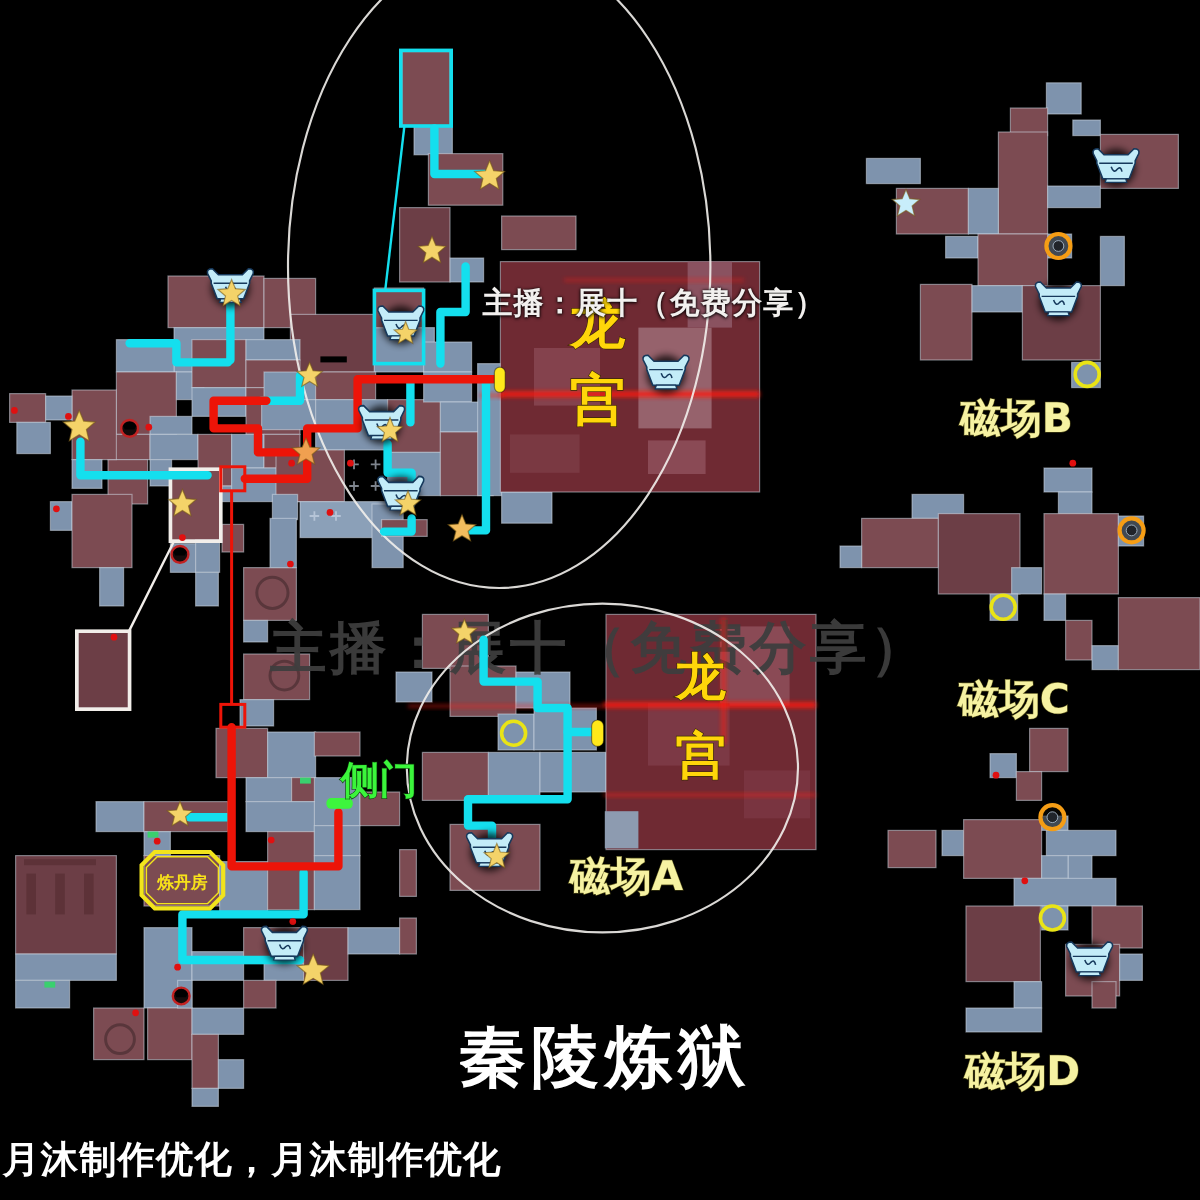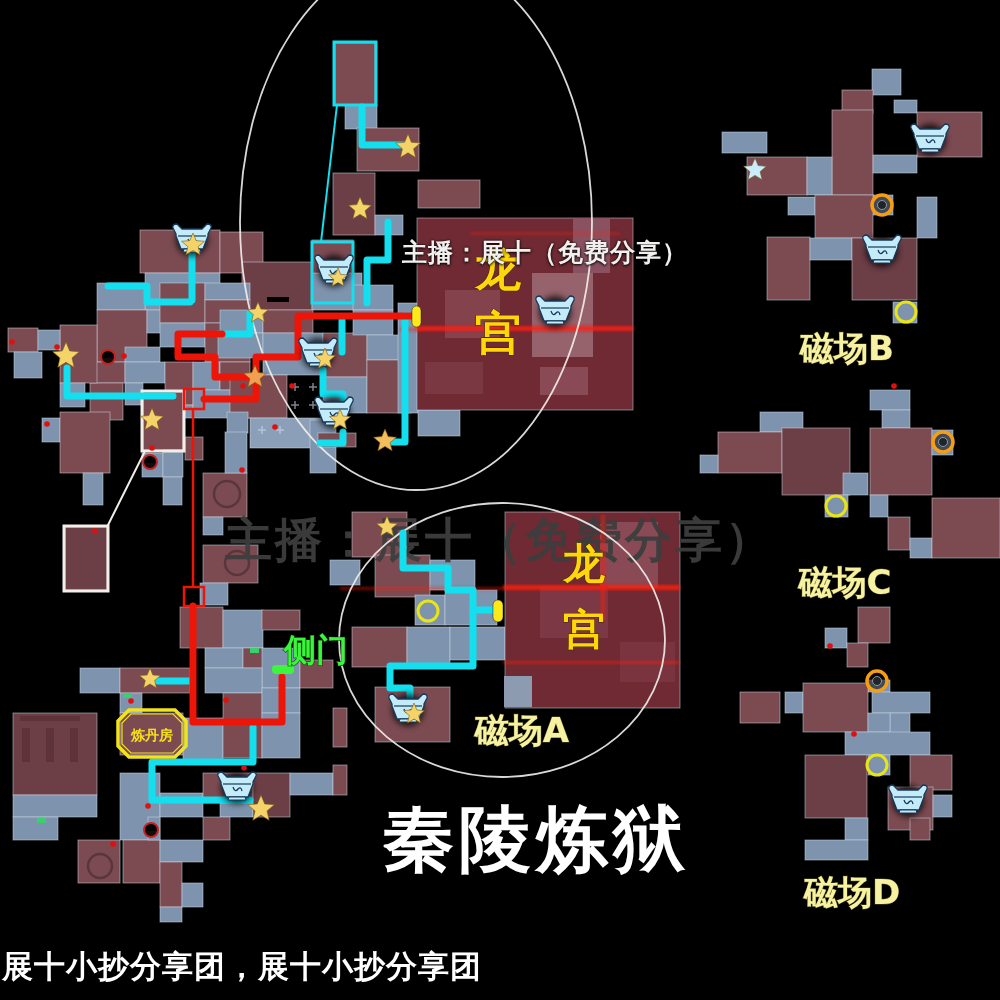--- a/index.html
+++ b/index.html
@@ -3,21 +3,21 @@
 <meta charset="utf-8">
 <style>
   html,body{margin:0;padding:0;background:#000;}
   body{width:1000px;height:1000px;position:relative;overflow:hidden;
        font-family:"DejaVu Sans","Liberation Sans",sans-serif;}
   .stage{position:absolute;left:0;top:0;width:1000px;height:1000px;}
   svg{position:absolute;left:0;top:0;}
   .overlay{position:absolute;color:#fff;font-weight:bold;white-space:nowrap;pointer-events:none;}
   .hdr{left:402px;top:236px;font-size:25px;letter-spacing:1px;color:#f2f0ee;
        text-shadow:0 1px 3px rgba(0,0,0,.95),0 0 2px rgba(0,0,0,.9);}
-  .ttl{left:382px;top:792px;font-size:72px;letter-spacing:5px;color:#ffffff;}
+  .ttl{left:382px;top:844px;font-size:56px;letter-spacing:5px;color:#ffffff;}
   .crd{left:2px;top:946px;font-size:31px;letter-spacing:1px;color:#ffffff;}
 </style>
 </head>
 <body>
 
 <div class="stage">
   <svg id="map" width="1000" height="1000" viewBox="0 0 1000 1000">
     <defs>
       <filter id="blr" x="-60%" y="-60%" width="220%" height="220%">
         <feGaussianBlur stdDeviation="3.2"></feGaussianBlur>
@@ -382,14 +382,14 @@
       <text x="584" y="644" font-size="42" fill="#ffd60a" font-weight="bold" text-anchor="middle" font-family="&quot;DejaVu Sans&quot;,&quot;Liberation Sans&quot;,sans-serif" letter-spacing="0" opacity="1" stroke="#3a2b00" stroke-width="1" paint-order="stroke">宫</text>
       <text x="847" y="360" font-size="34" fill="#f6f2a2" font-weight="bold" text-anchor="middle" font-family="&quot;DejaVu Sans&quot;,&quot;Liberation Sans&quot;,sans-serif" letter-spacing="0" opacity="1" stroke="#55501a" stroke-width="1" paint-order="stroke">磁场B</text>
       <text x="845" y="594" font-size="34" fill="#f6f2a2" font-weight="bold" text-anchor="middle" font-family="&quot;DejaVu Sans&quot;,&quot;Liberation Sans&quot;,sans-serif" letter-spacing="0" opacity="1" stroke="#55501a" stroke-width="1" paint-order="stroke">磁场C</text>
       <text x="522" y="742" font-size="34" fill="#f6f2a2" font-weight="bold" text-anchor="middle" font-family="&quot;DejaVu Sans&quot;,&quot;Liberation Sans&quot;,sans-serif" letter-spacing="0" opacity="1" stroke="#55501a" stroke-width="1" paint-order="stroke">磁场A</text>
       <text x="852" y="904" font-size="34" fill="#f6f2a2" font-weight="bold" text-anchor="middle" font-family="&quot;DejaVu Sans&quot;,&quot;Liberation Sans&quot;,sans-serif" letter-spacing="0" opacity="1" stroke="#55501a" stroke-width="1" paint-order="stroke">磁场D</text>
       <text x="316" y="661" font-size="32" fill="#3bf53b" font-weight="bold" text-anchor="middle" font-family="&quot;DejaVu Sans&quot;,&quot;Liberation Sans&quot;,sans-serif" letter-spacing="0" opacity="1" stroke="#0a3a0a" stroke-width="1" paint-order="stroke">侧门</text>
       <text x="152" y="740" font-size="14" fill="#f7e11a" font-weight="bold" text-anchor="middle" font-family="&quot;DejaVu Sans&quot;,&quot;Liberation Sans&quot;,sans-serif" letter-spacing="0" opacity="1" stroke="none" stroke-width="0" paint-order="stroke">炼丹房</text>
     </svg>
   <div class="overlay hdr">主播：展十（免费分享）</div>
   <div class="overlay ttl">秦陵炼狱</div>
-  <div class="overlay crd">展十小抄分享团，展十小抄分享团</div>
+  <div class="overlay crd">月沐制作优化，月沐制作优化</div>
 </div>
 
 </body></html>

